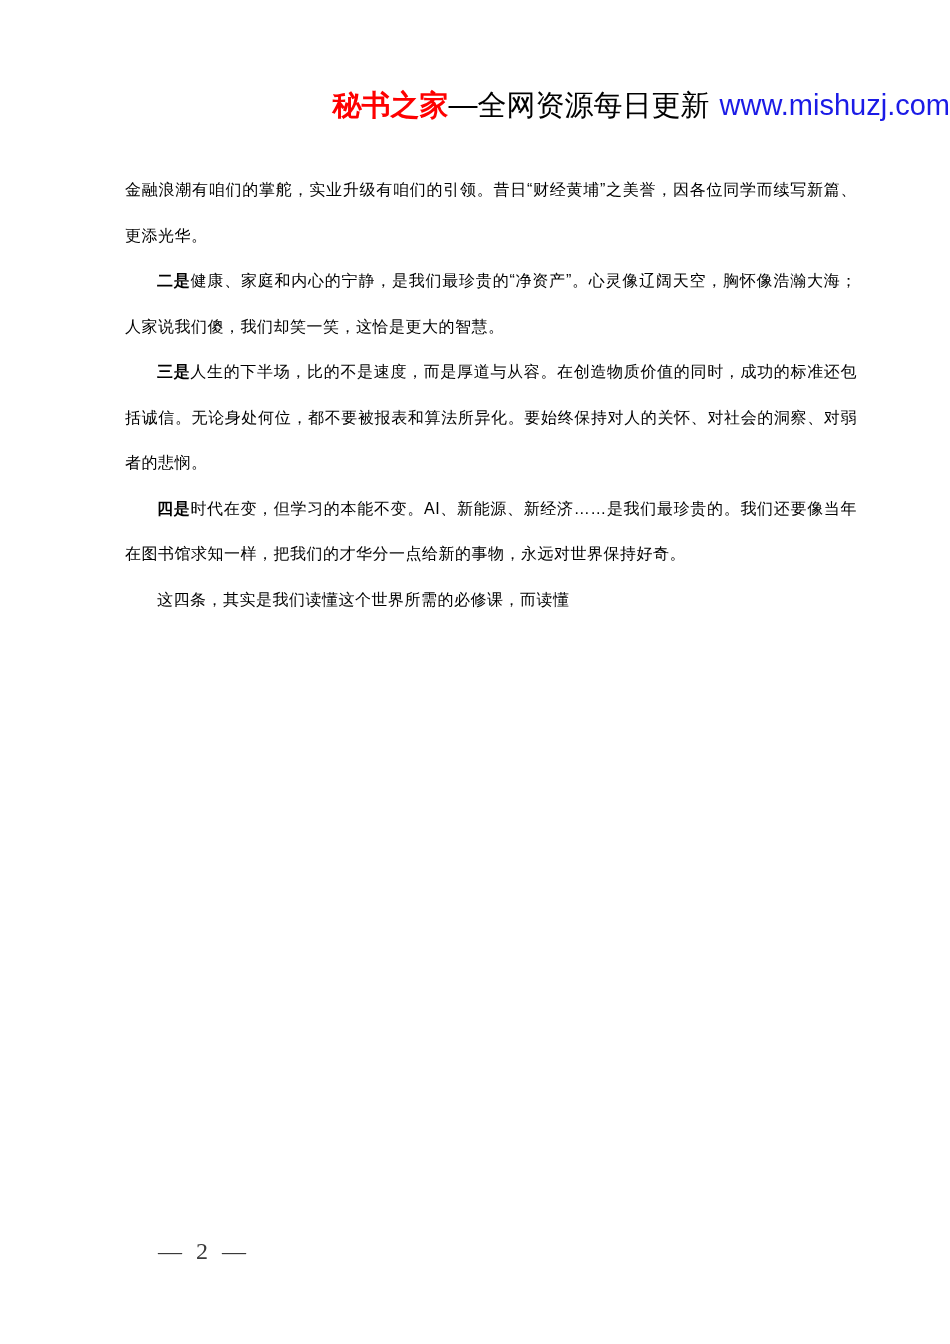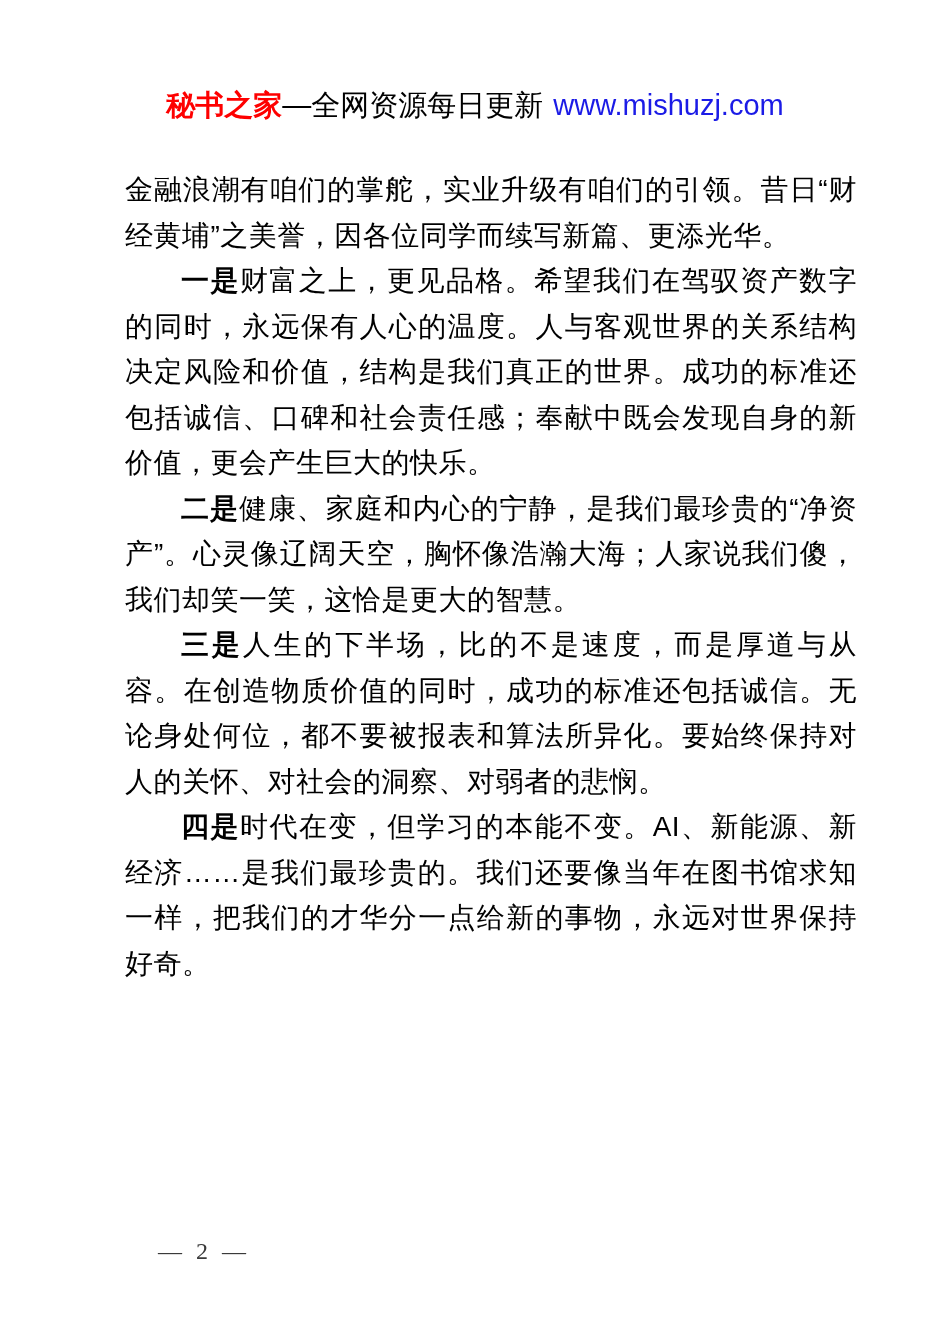--- a/index.html
+++ b/index.html
@@ -15,40 +15,40 @@
     background: #ffffff;
     overflow: hidden;
     font-family: "Liberation Sans", sans-serif;
     color: #000000;
   }
   .doc-header {
     position: absolute;
     top: 88px;
     left: 0;
     width: 100%;
-    text-align: center;
+    text-align: right;
     font-size: 29px;
     line-height: 34px;
     white-space: nowrap;
   }
   .site-name {
     font-weight: bold;
   }
   .site-tagline {
     color: #000000;
   }
   .site-url {
     margin-left: 10px;
   }
   .doc-body {
     position: absolute;
     top: 167px;
     left: 125px;
     width: 732px;
-    font-size: 28px;
+    font-size: 16px;
     line-height: 45.5px;
     text-align: justify;
     text-justify: inter-ideograph;
     letter-spacing: 0.5px;
   }
   .doc-body p {
     margin: 0;
     padding: 0;
     text-indent: 2em;
   }
@@ -72,21 +72,21 @@
 <body>
 
 <div class="page">
 
   <div class="doc-header">
     <span class="site-name" style="color: rgb(254, 0, 0);">秘书之家</span><span class="site-tagline">—</span><span class="site-tagline">全网资源每日更新</span><span class="site-url" style="color: rgb(27, 27, 230);">www.mishuzj.com</span>
   </div>
 
   <div class="doc-body">
     <p class="continuation"><span>金融浪潮有咱们的掌舵，实业升级有咱们的引领。昔日“财经黄埔”之美誉，因各位同学而续写新篇、更添光华。</span></p>
-    <p><span class="lead">一是</span><span>财富之上，更见品格。希望我们在驾驭资产数字的同时，永远保有人心的温度。人与客观世界的关系结构决定风险和价值，结构是我们真正的世界。成功的标准还包括诚信、口碑和社会责任感；奉献中既会发现自身的新价值，更会产生巨大的快乐。</span></p>
     <p><span class="lead">二是</span><span>健康、家庭和内心的宁静，是我们最珍贵的“净资产”。心灵像辽阔天空，胸怀像浩瀚大海；人家说我们傻，我们却笑一笑，这恰是更大的智慧。</span></p>
     <p><span class="lead">三是</span><span>人生的下半场，比的不是速度，而是厚道与从容。在创造物质价值的同时，成功的标准还包括诚信。无论身处何位，都不要被报表和算法所异化。要始终保持对人的关怀、对社会的洞察、对弱者的悲悯。</span></p>
     <p><span class="lead">四是</span><span>时代在变，但学习的本能不变。AI、新能源、新经济……是我们最珍贵的。我们还要像当年在图书馆求知一样，把我们的才华分一点给新的事物，永远对世界保持好奇。</span></p>
+    <p><span>这四条，其实是我们读懂这个世界所需的必修课，而读懂</span></p>
   </div>
 
   <div class="doc-footer">— 2 —</div>
 
 </div>
 
 </body></html>

